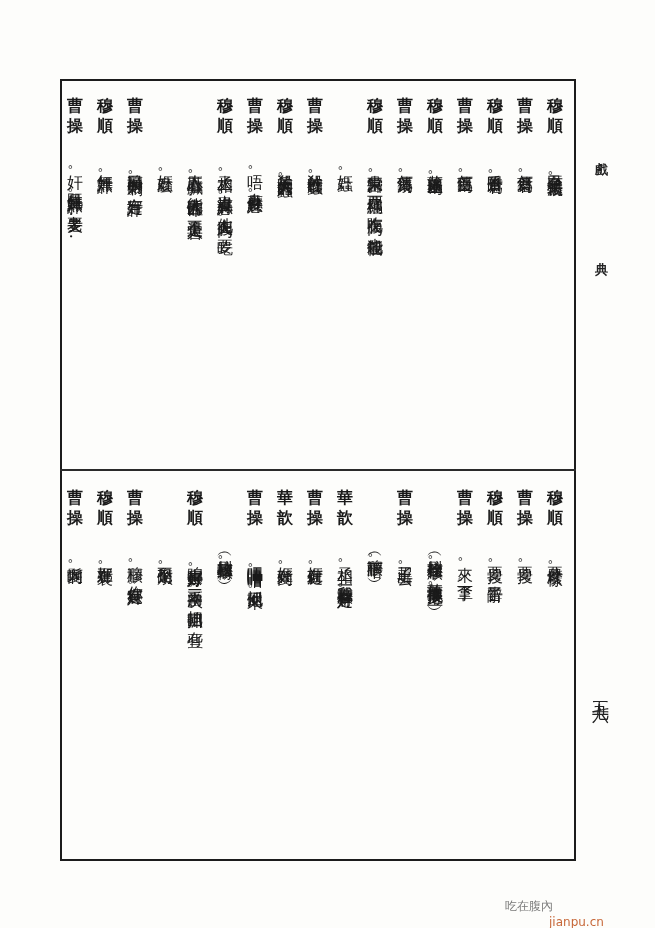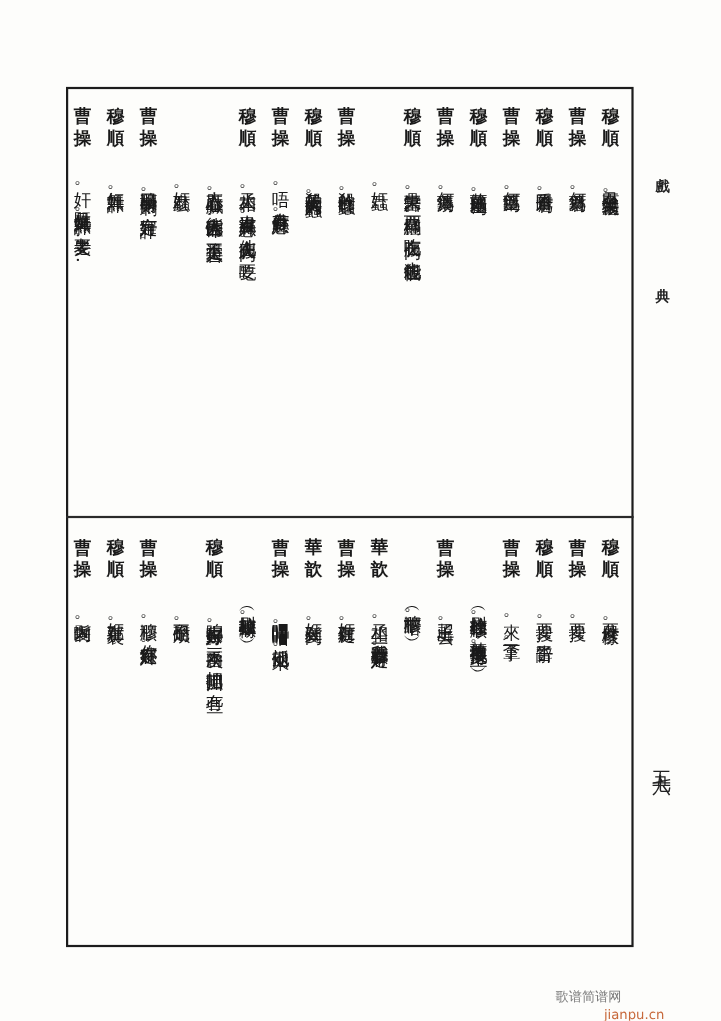--- a/index.html
+++ b/index.html
@@ -98,15 +98,15 @@
   <div class="line"><span class="speaker">曹操</span><span class="dlg">唔唔唔唔唔唔唔。抓他回來。</span></div>
   <div class="line stage" style="padding-top:70px">（校尉拉穆順轉。）</div>
   <div class="line"><span class="speaker">穆順</span><span class="dlg">咱家去得好好。三番兩次。把咱抓回。有些</span></div>
   <div class="line cont">兒不耐煩。</div>
   <div class="line"><span class="speaker">曹操</span><span class="dlg">穆順。你定然有奸。</span></div>
   <div class="line"><span class="speaker">穆順</span><span class="dlg">奸在那裏。</span></div>
   <div class="line"><span class="speaker">曹操</span><span class="dlg">髮內啊。</span></div>
 </div>
 
 <div class="watermark">
-  <span>歌谱简谱网</span>
+  <span>吃在腹內</span>
   <span class="url">jianpu.cn</span>
 </div>
 
 </body></html>

